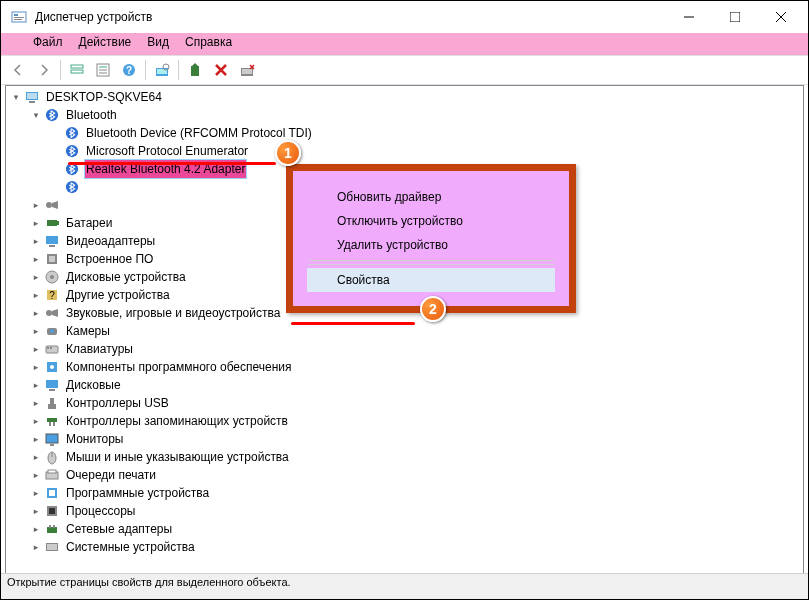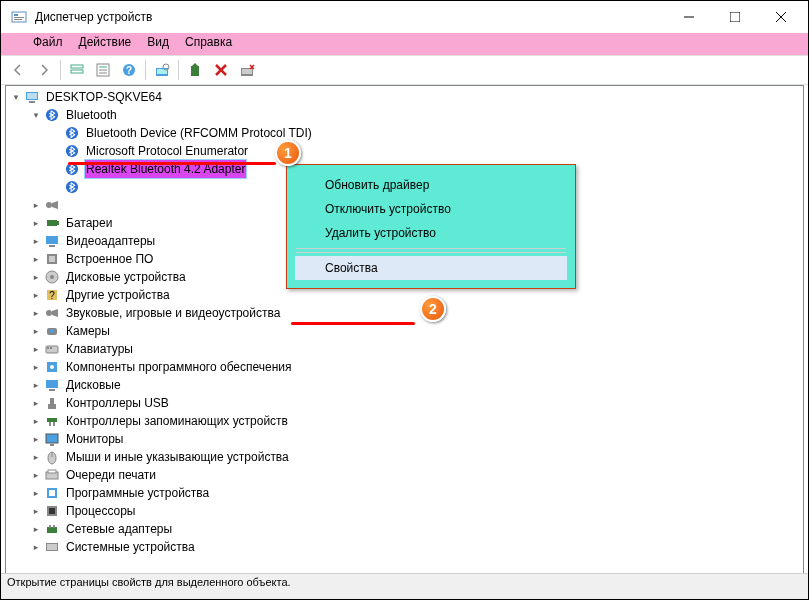--- a/index.html
+++ b/index.html
@@ -13,27 +13,27 @@
 .menubar span{padding:2px 8px}
 .toolbar{height:30px;display:flex;align-items:center;padding:2px 4px;border-top:1px solid #e0e0e0;border-bottom:1px solid #e0e0e0;background:#fff;gap:0}
 .tbtn{width:24px;height:24px;display:flex;align-items:center;justify-content:center;margin:0 1px;border:1px solid transparent}
 .tsep{width:1px;height:20px;background:#d0d0d0;margin:0 3px}
 .content{position:relative;height:494px;border:1px solid #828790;margin:0 4px;background:#fff;overflow:hidden}
 .tree{padding:2px 0;font-size:12px;line-height:18px}
 .node{display:flex;align-items:center;height:18px;white-space:nowrap;cursor:default}
 .expander{width:12px;height:12px;display:flex;align-items:center;justify-content:center;font-size:9px;color:#666;margin-right:2px;flex-shrink:0}
 .nicon{width:16px;height:16px;margin-right:4px;display:flex;align-items:center;justify-content:center;flex-shrink:0}
 .label{padding:0 2px}
-.selected .label{background:#d946ef;border:1px solid #99d1ff;padding:0 1px}
+.selected .label{background:#ec4899;border:1px solid #99d1ff;padding:0 1px}
 .ind-0{padding-left:4px}
 .ind-1{padding-left:24px}
 .ind-2{padding-left:44px}
 .redline{position:absolute;height:3px;background:linear-gradient(to right,#ff0000,#ff0000);border-radius:2px}
 .badge{position:absolute;width:26px;height:26px;border-radius:50%;background:radial-gradient(circle at 30% 30%,#ff9a3c,#e8590c);border:2px solid #fff;box-shadow:1px 1px 3px rgba(0,0,0,.5);color:#fff;font-weight:bold;font-size:14px;display:flex;align-items:center;justify-content:center}
-.ctxmenu{position:absolute;background:#5eead4;border:1px solid #c2410c;box-shadow:2px 2px 4px rgba(0,0,0,.3);font-size:12px;padding:8px}
+.ctxmenu{position:absolute;background:#f0abfc;border:7px solid #c2410c;box-shadow:2px 2px 4px rgba(0,0,0,.3);font-size:12px;padding:14px}
 .ctxitem{padding:5px 20px 5px 30px;cursor:default;position:relative}
 .ctxitem.hl{background:#dde9f7}
 .ctxitem.bold{font-weight:normal}
 .ctxsep{height:1px;background:#d0d0d0;margin:3px 1px}
 .statusbar{position:absolute;bottom:0;left:0;right:0;height:26px;border-top:1px solid #d0d0d0;font-size:11px;padding:2px 6px;background:#f0f0f0}
 .bt-icon svg{width:14px;height:14px}
 </style>
 </head>
 <body>
 

